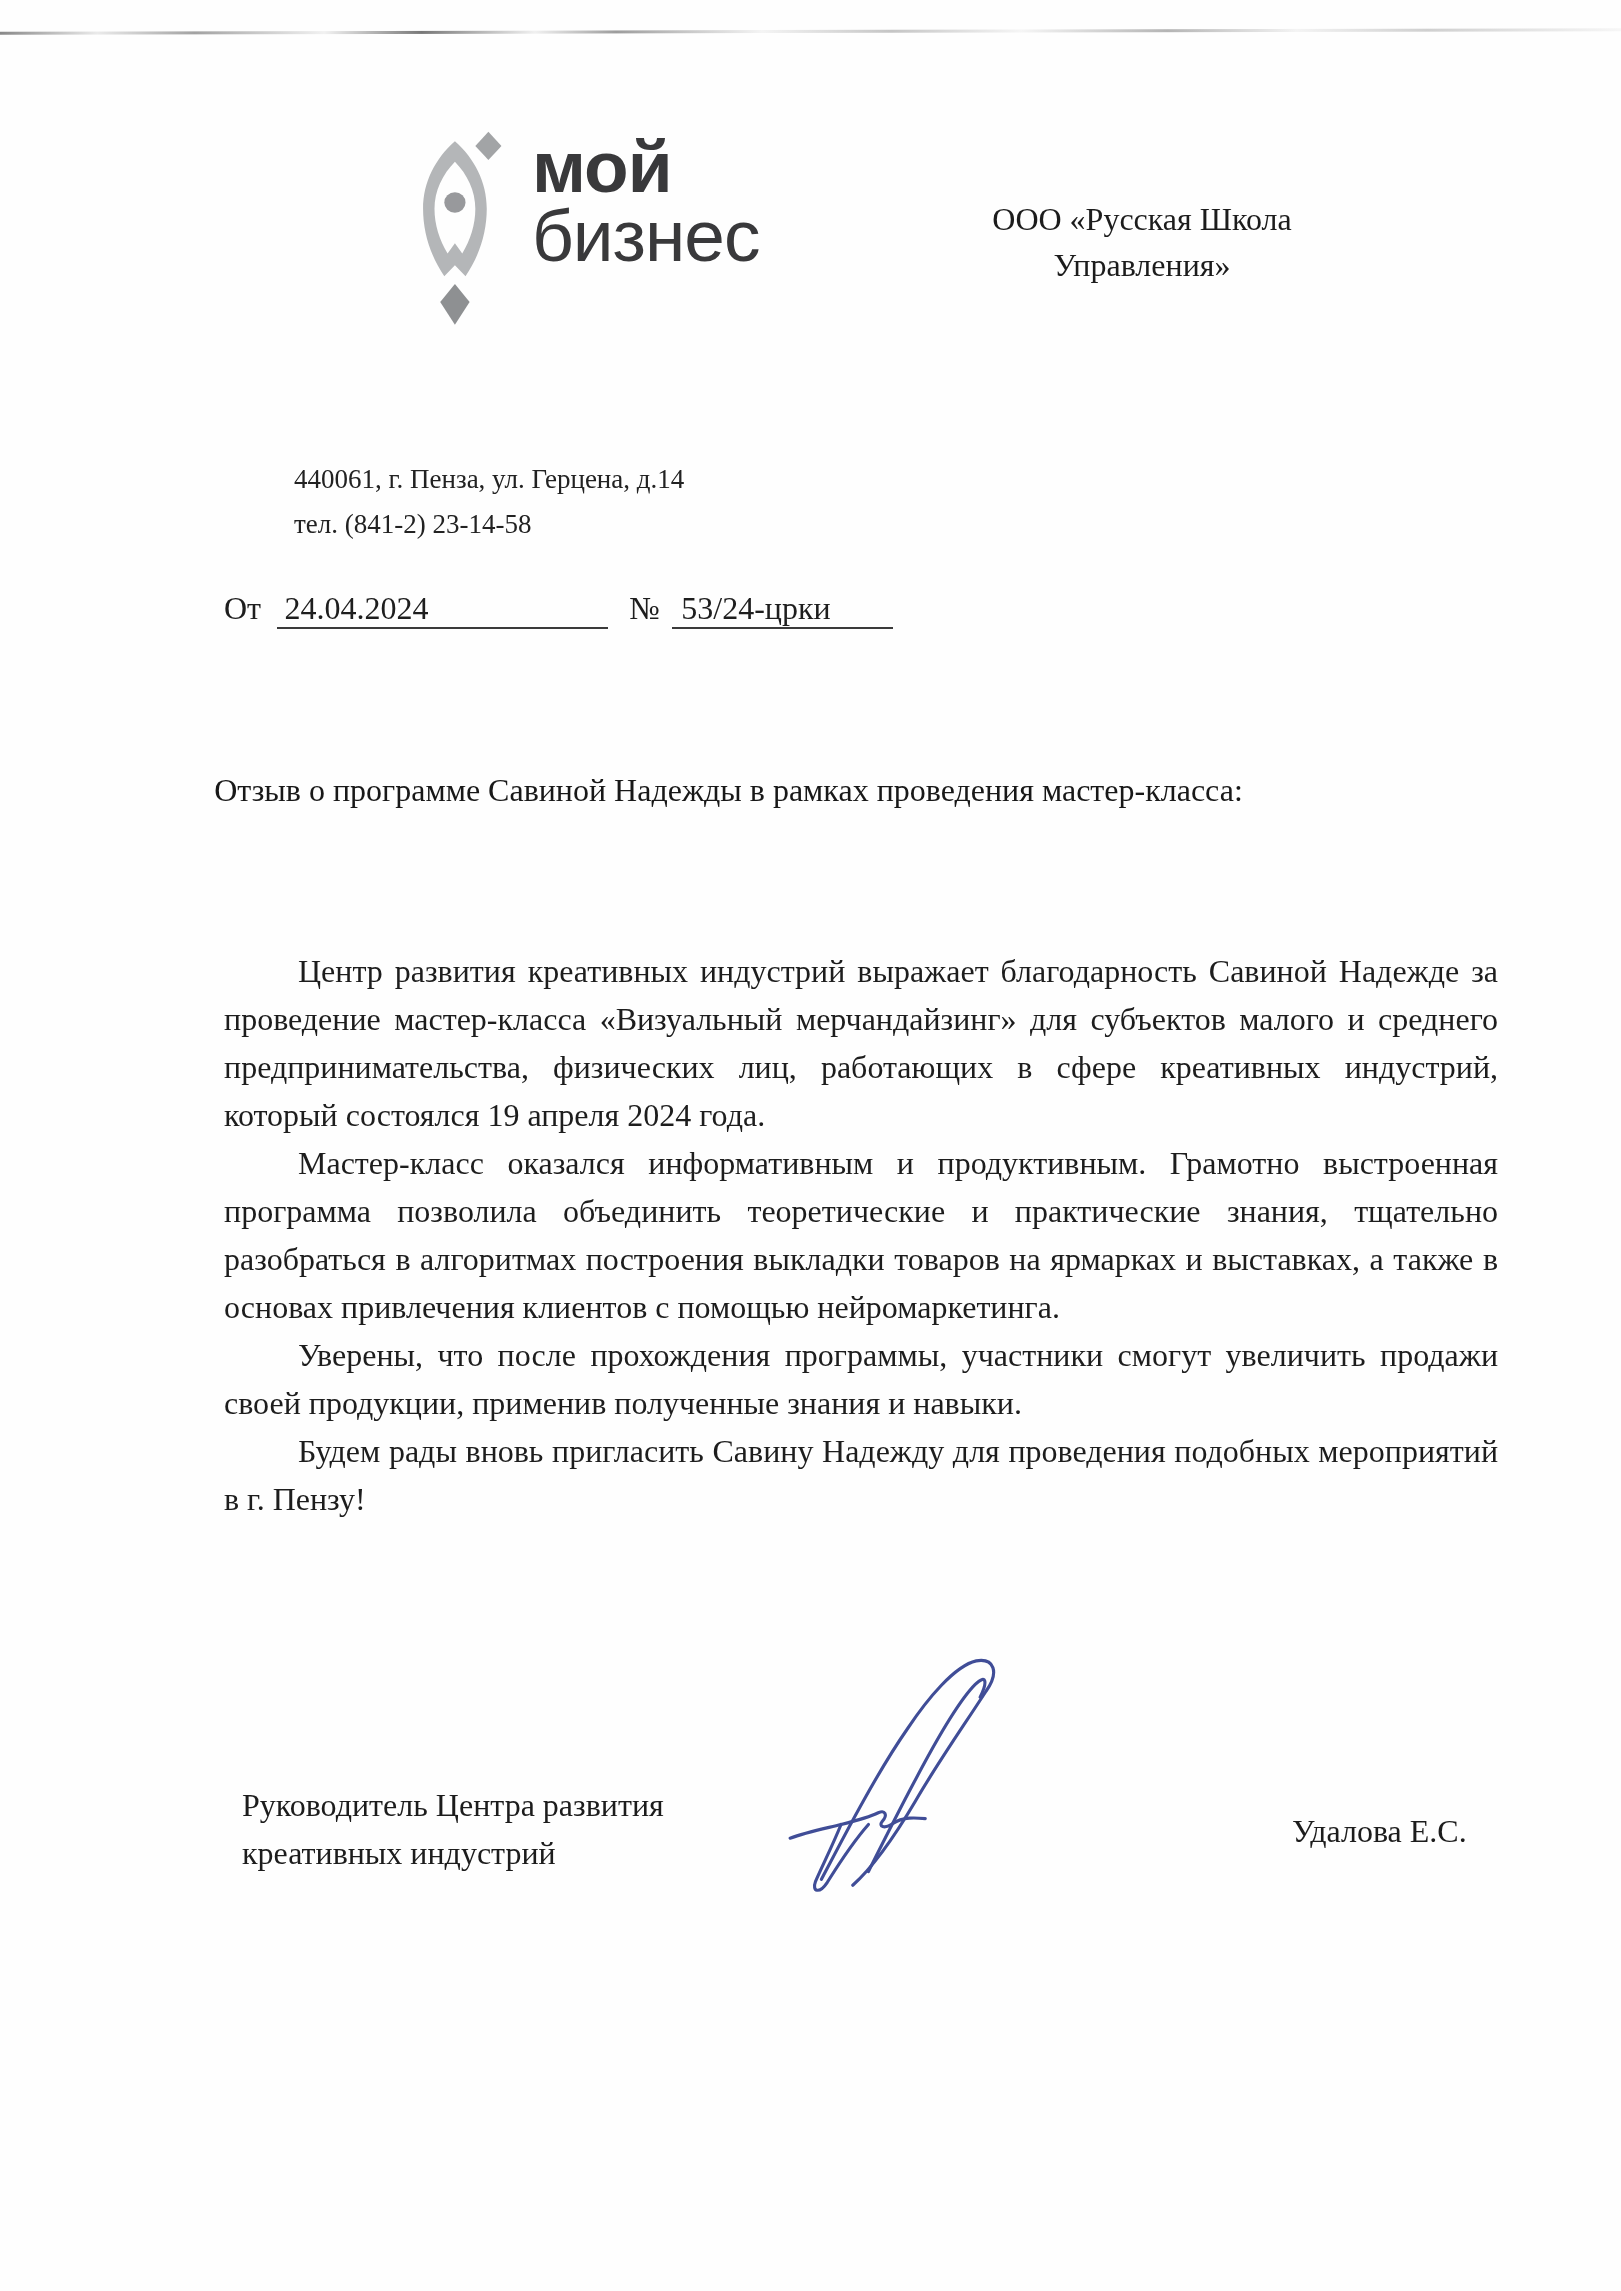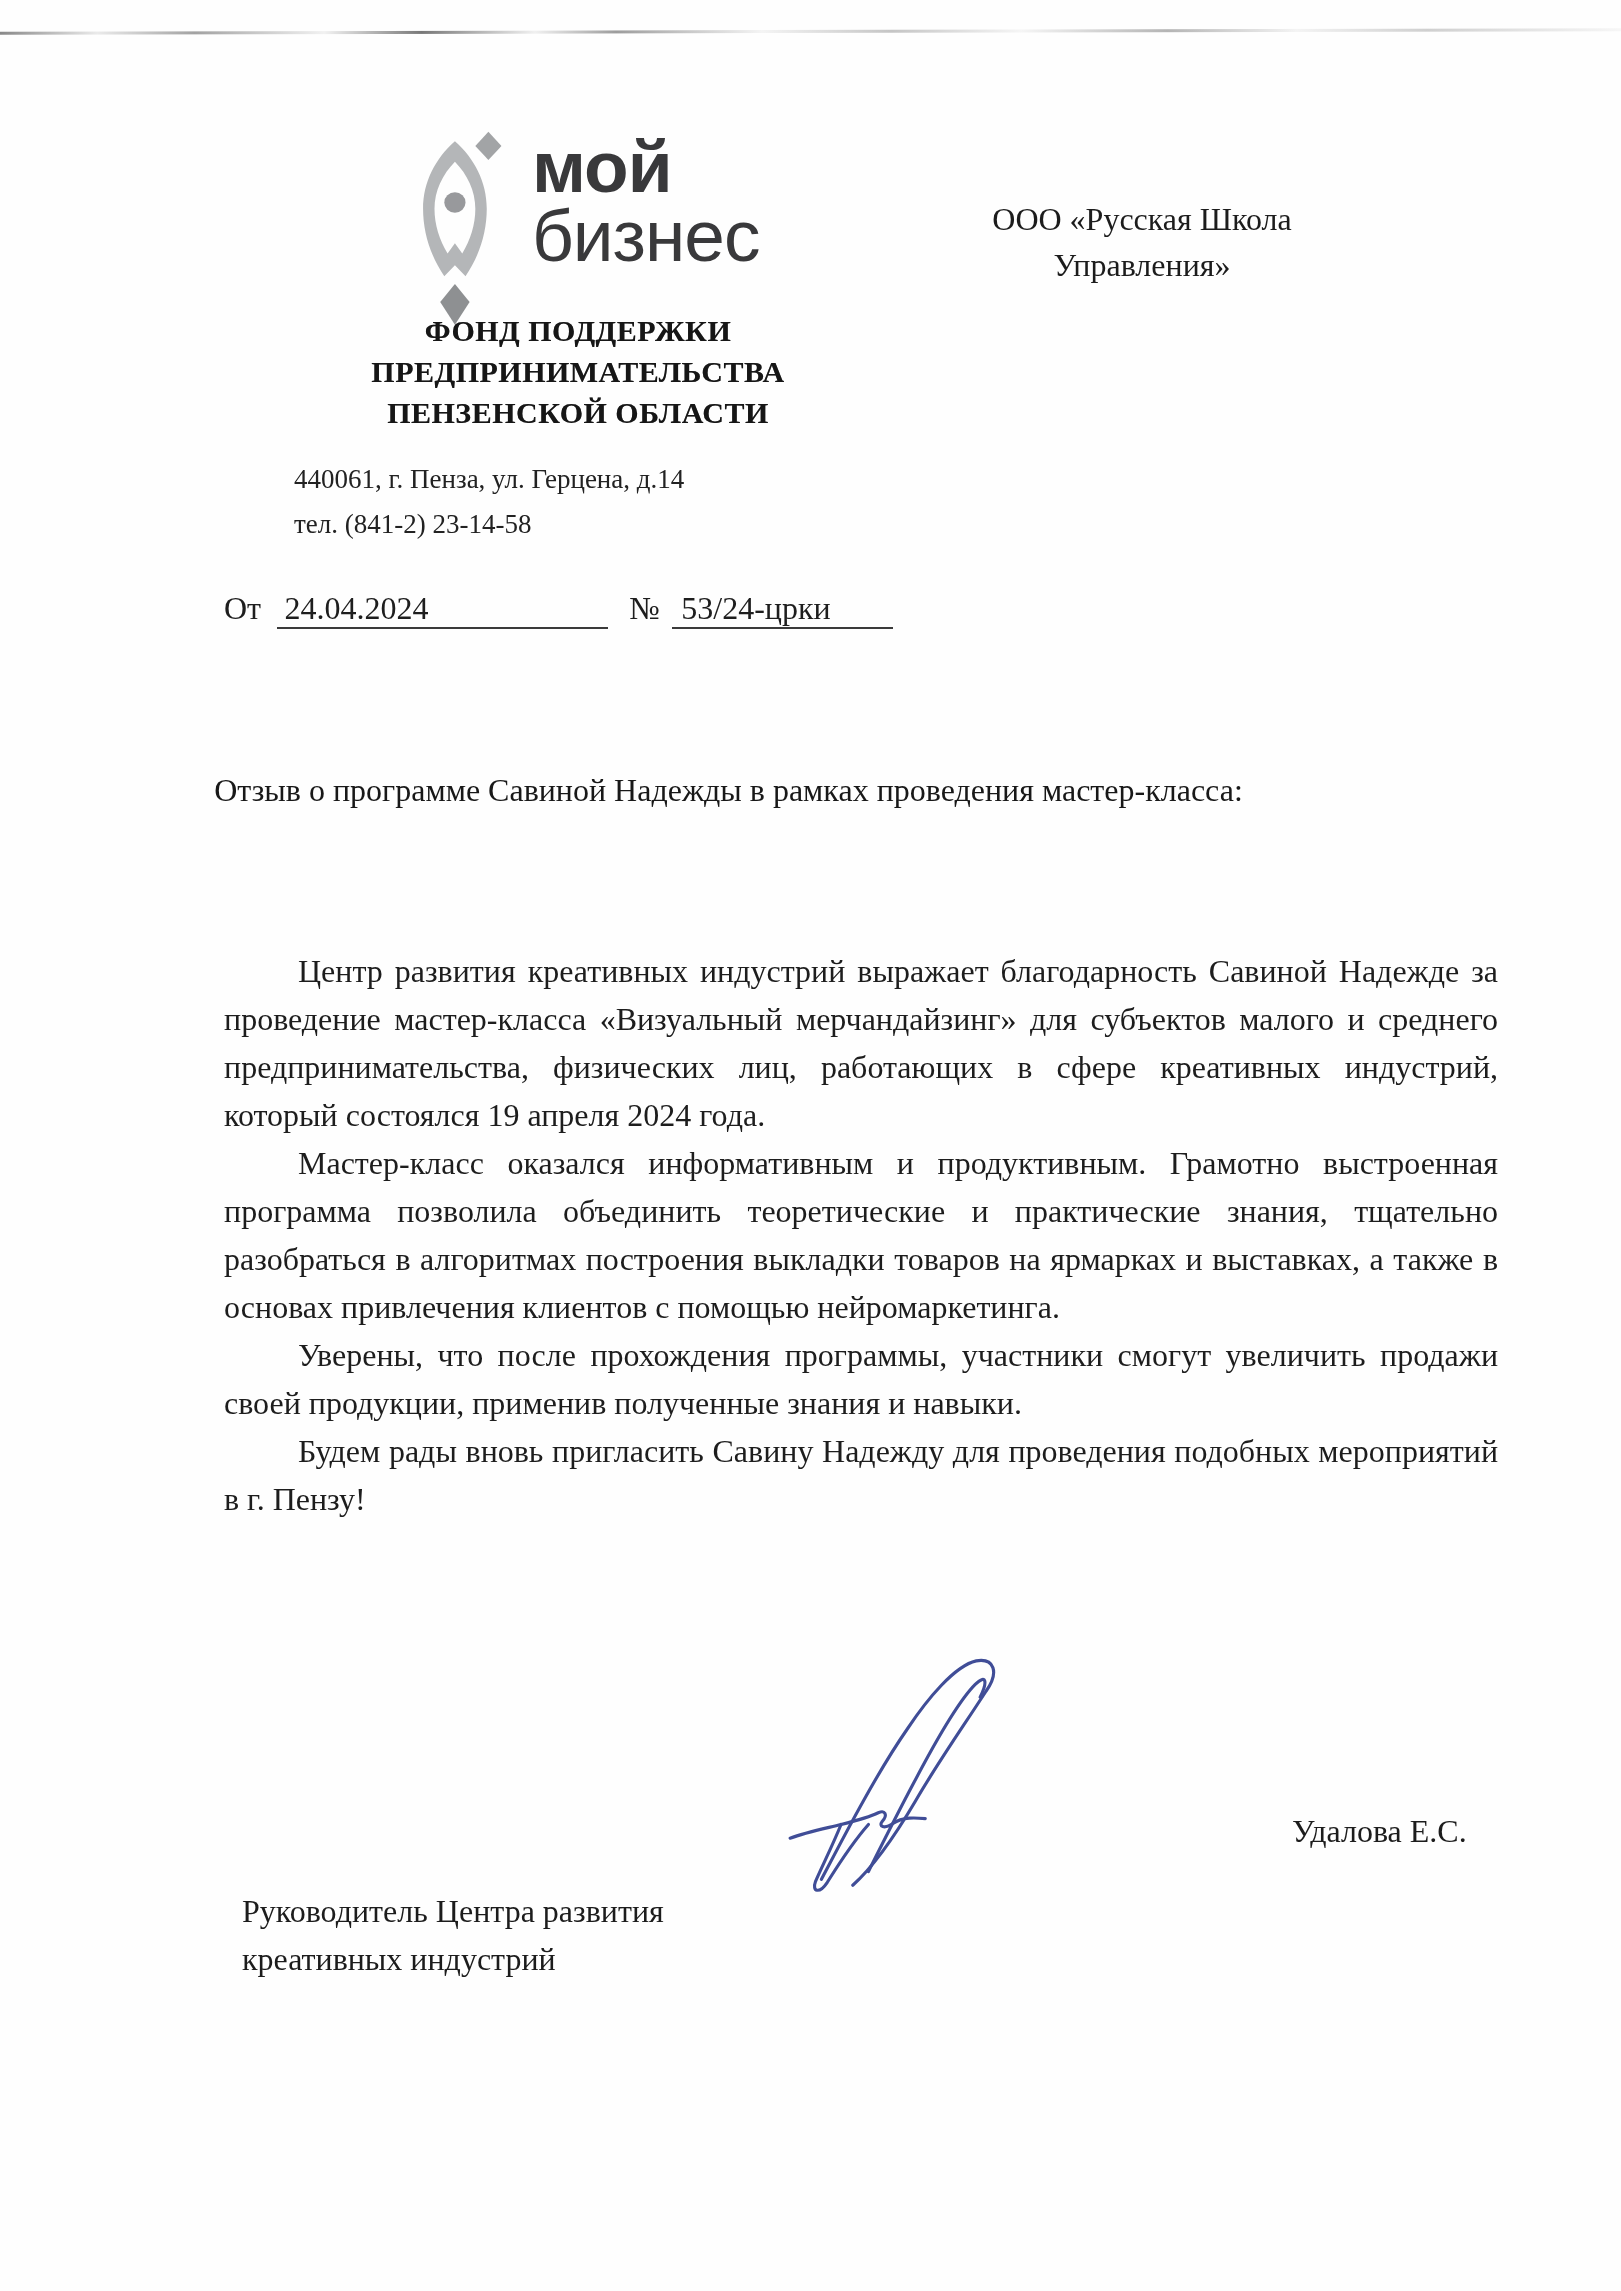--- a/index.html
+++ b/index.html
@@ -60,21 +60,21 @@
     text-align:center;font-size:32px;line-height:49px;color:#181818;
   }
   
   .body-text{
     position:absolute;left:224px;top:927px;width:1274px;
     font-size:32px;line-height:48px;text-align:justify;color:#1d1d1d;margin-top:20px;
   }
   .body-text p{margin:0;text-indent:74px;}
   
   .sig-role{
-    position:absolute;left:242px;top:1887px;
+    position:absolute;left:242px;top:1781px;
     font-size:32px;line-height:48px;color:#1c1c1c;
   }
   .sig-name{
     position:absolute;left:1292px;top:1813px;
     font-size:32px;color:#1c1c1c;white-space:nowrap;
   }
   .signature{position:absolute;left:782px;top:1656px;}
 </style>
 </head>
 <body>
@@ -105,25 +105,20 @@
       <circle cx="55" cy="100" r="13" fill="#98999c"></circle>
 
       <polygon points="55,204 73,227 55,256 37,227" fill="#8e9092"></polygon>
     </svg>
     <div class="brand-text">
       <div class="l1">мой</div>
       <div class="l2">бизнес</div>
     </div>
   </div>
 
-  <div class="org-block">
-    <div>ФОНД ПОДДЕРЖКИ</div>
-    <div>ПРЕДПРИНИМАТЕЛЬСТВА</div>
-    <div>ПЕНЗЕНСКОЙ ОБЛАСТИ</div>
-  </div>
 
   <div class="addr-block">
     <div>440061, г. Пенза, ул. Герцена, д.14</div>
     <div>тел. (841-2) 23-14-58</div>
   </div>
 
   <div class="recipient">
     <div>ООО «Русская Школа</div>
     <div>Управления»</div>
   </div>

